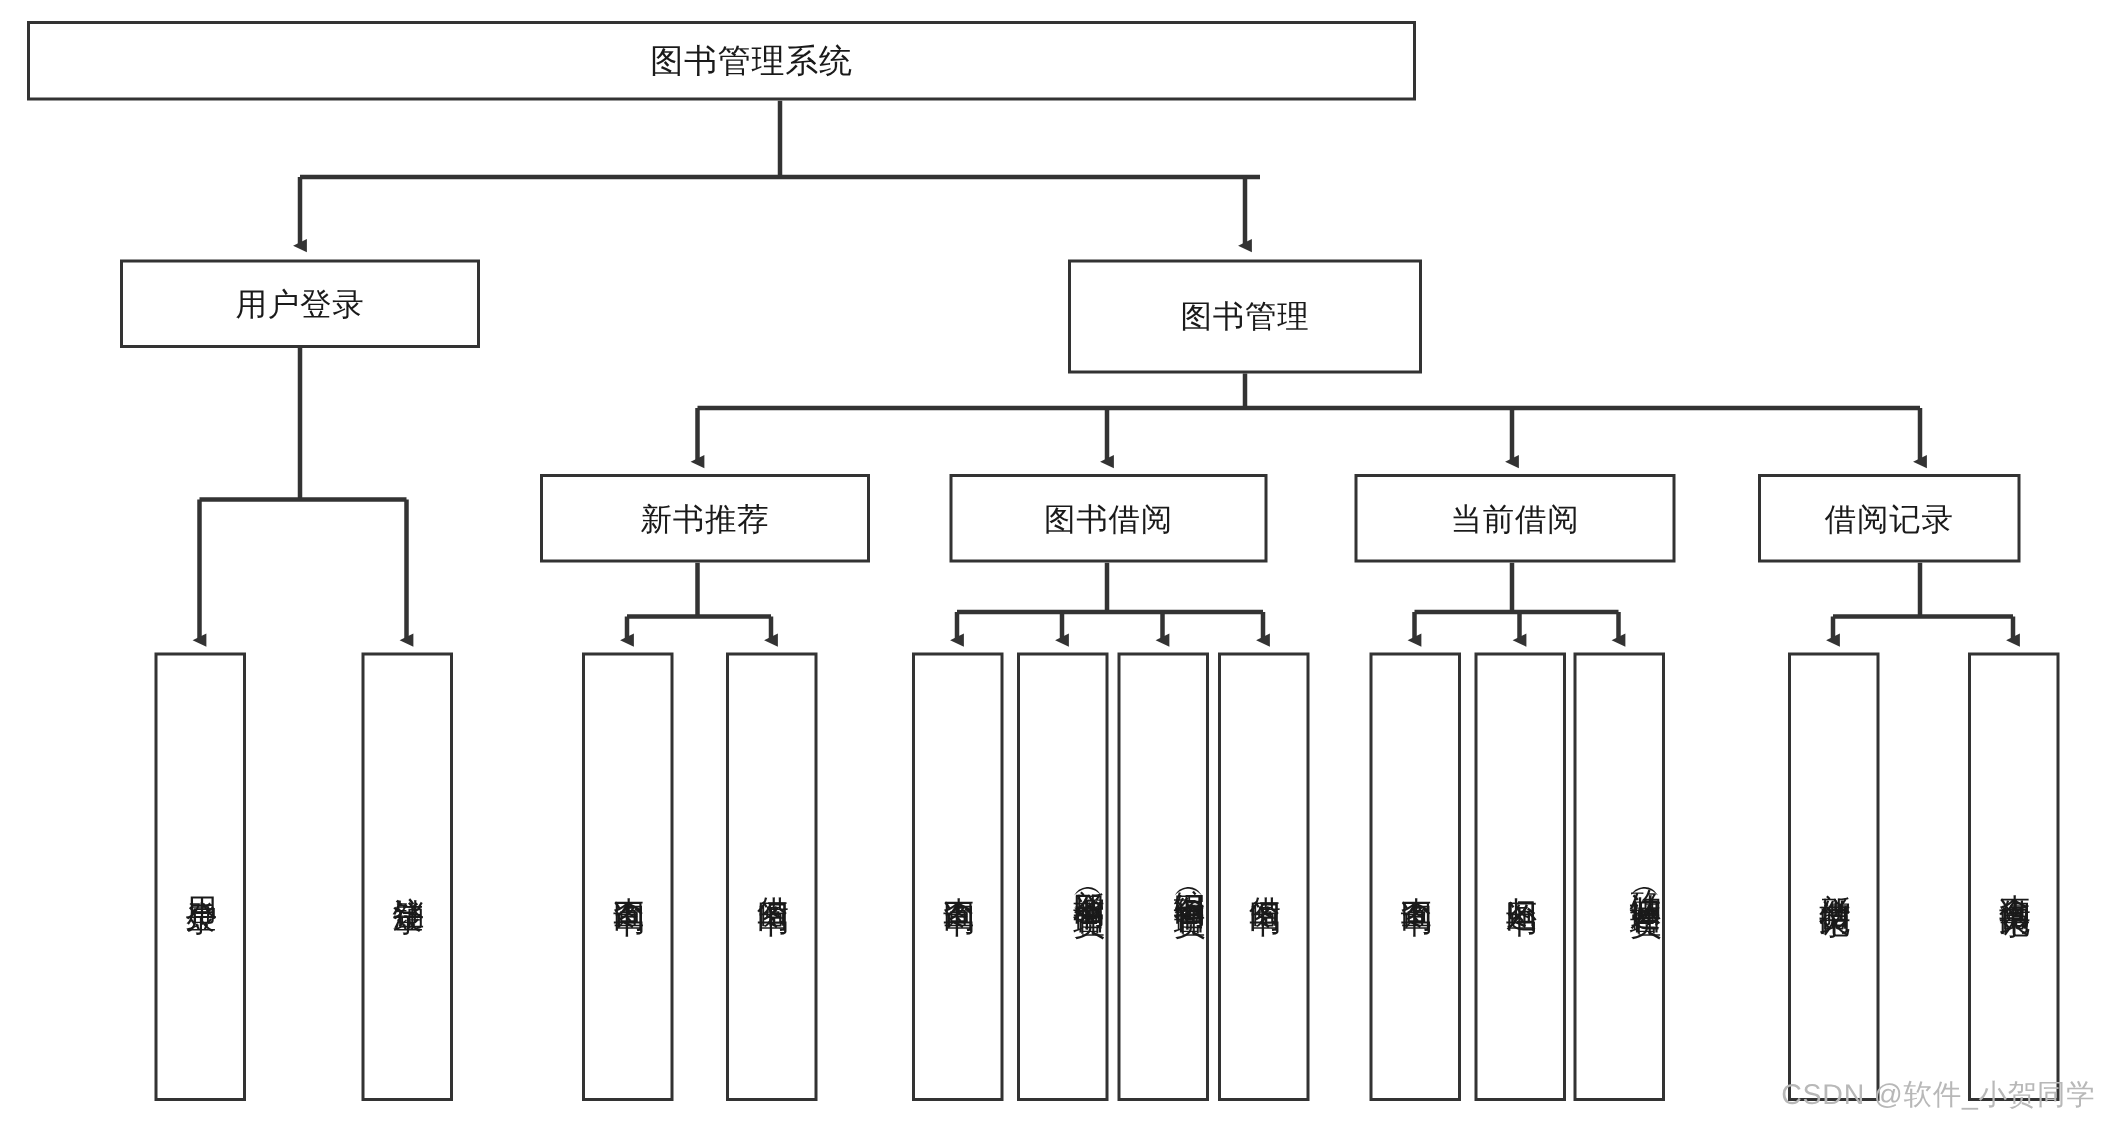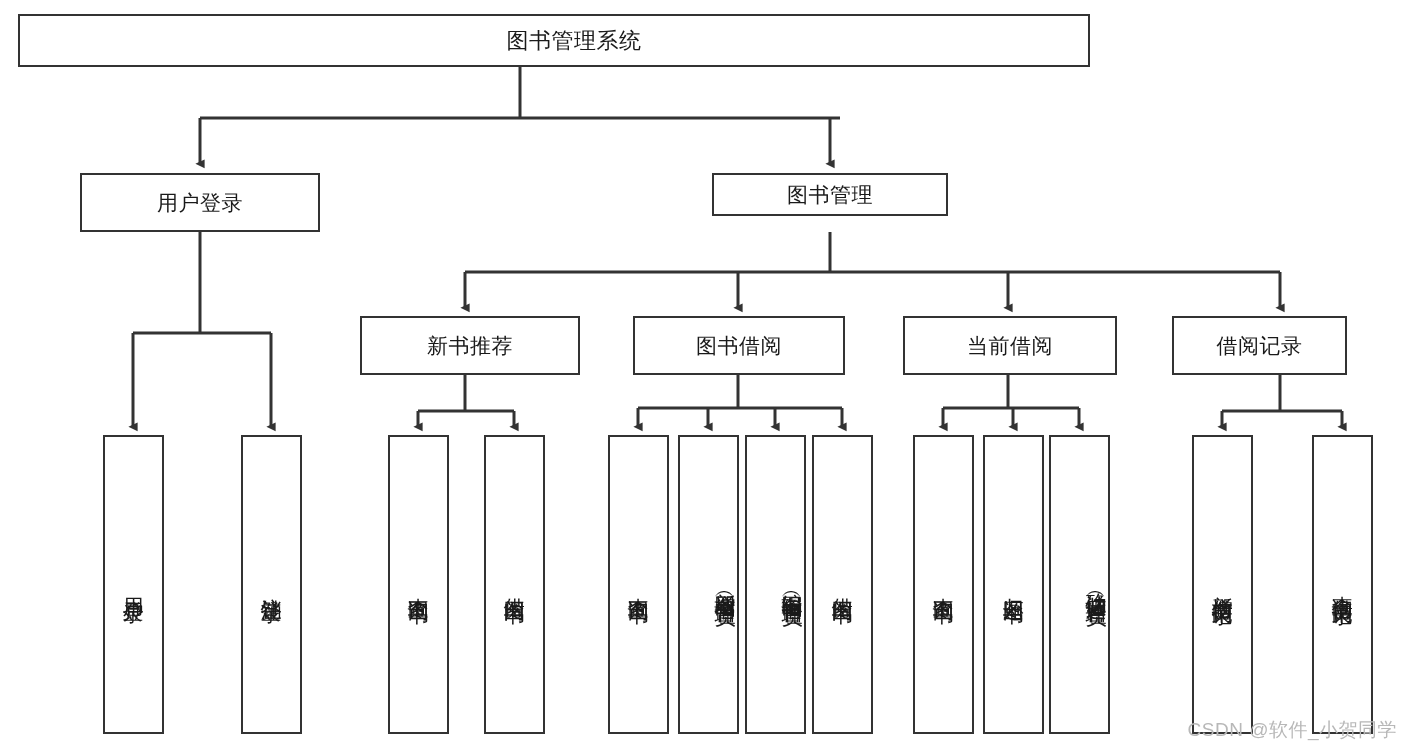--- a/index.html
+++ b/index.html
@@ -124,25 +124,25 @@
     </g>
 
     <g stroke="#333333" stroke-width="3" fill="none">
       <path d="M1280,375 L1280,411"></path>
       <path d="M1222,411 L1342,411"></path>
       <path d="M1222,411 L1222,427" marker-end="url(#arrow)"></path>
       <path d="M1342,411 L1342,427" marker-end="url(#arrow)"></path>
     </g>
   </svg>
 
-  <div class="node root" style="left:18px; top:14px; width:1072px; height:53px;padding-left:40px;">图书管理系统</div>
+  <div class="node root" style="left:18px; top:14px; width:926px; height:53px;padding-left:40px;">图书管理系统</div>
 
   <div class="node h" style="left:80px; top:173px; width:240px; height:59px;">用户登录</div>
 
-  <div class="node h" style="left:712px; top:173px; width:236px; height:43px;">图书管理</div>
+  <div class="node h" style="left:712px; top:173px; width:236px; height:76px;">图书管理</div>
 
   <div class="node h" style="left:360px; top:316px; width:220px; height:59px;">新书推荐</div>
 
   <div class="node h" style="left:633px; top:316px; width:212px; height:59px;">图书借阅</div>
 
   <div class="node h" style="left:903px; top:316px; width:214px; height:59px;">当前借阅</div>
 
   <div class="node h" style="left:1172px; top:316px; width:175px; height:59px;">借阅记录</div>
 
   <div class="node v" style="left:103px; top:435px; width:61px; height:299px;">用户登录</div>

